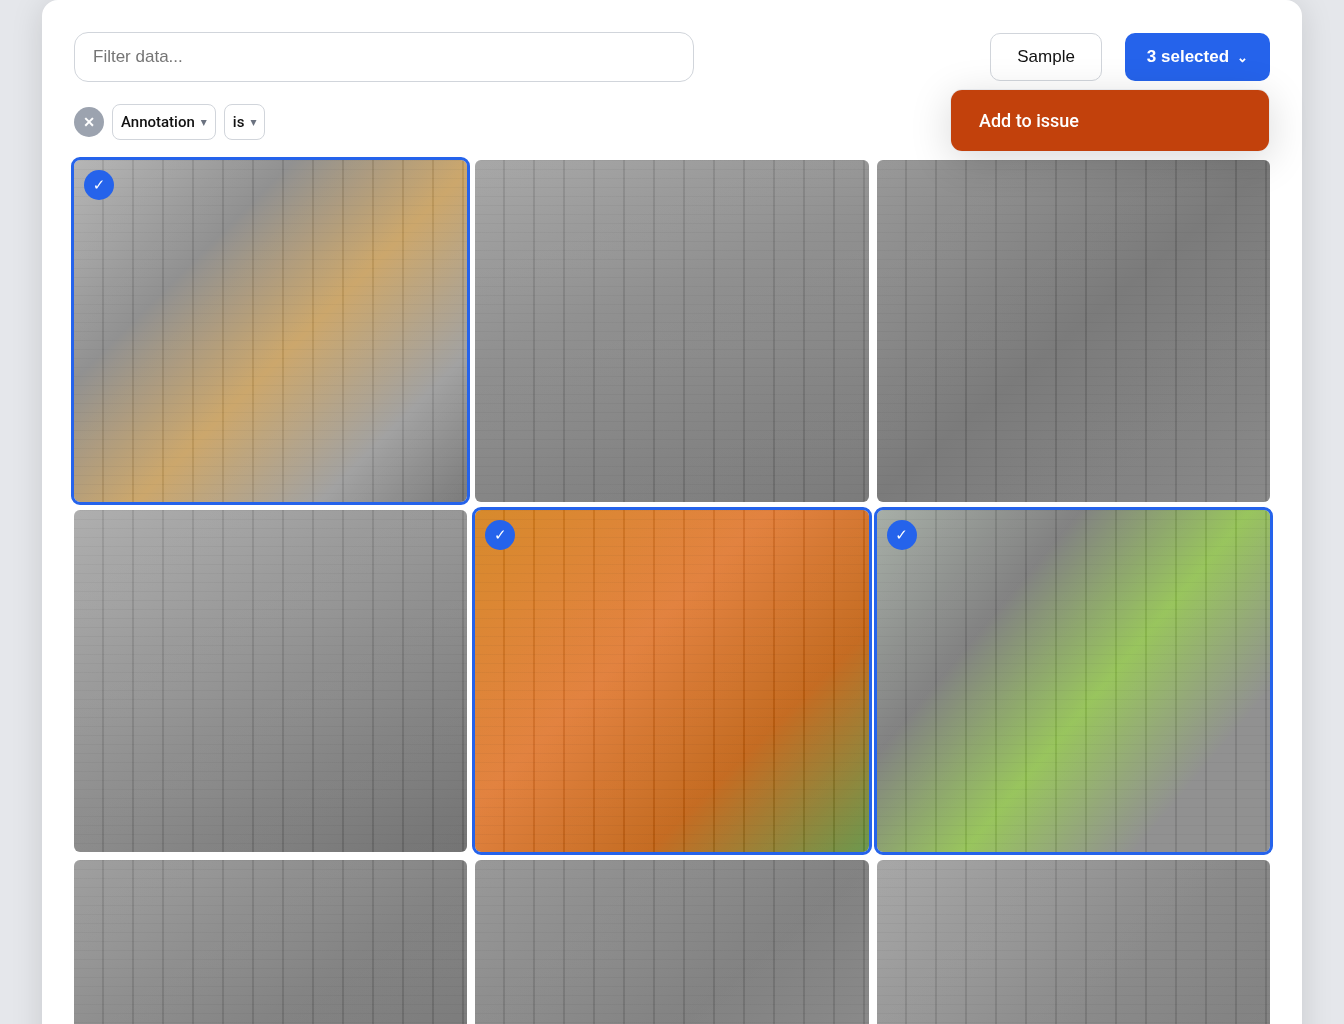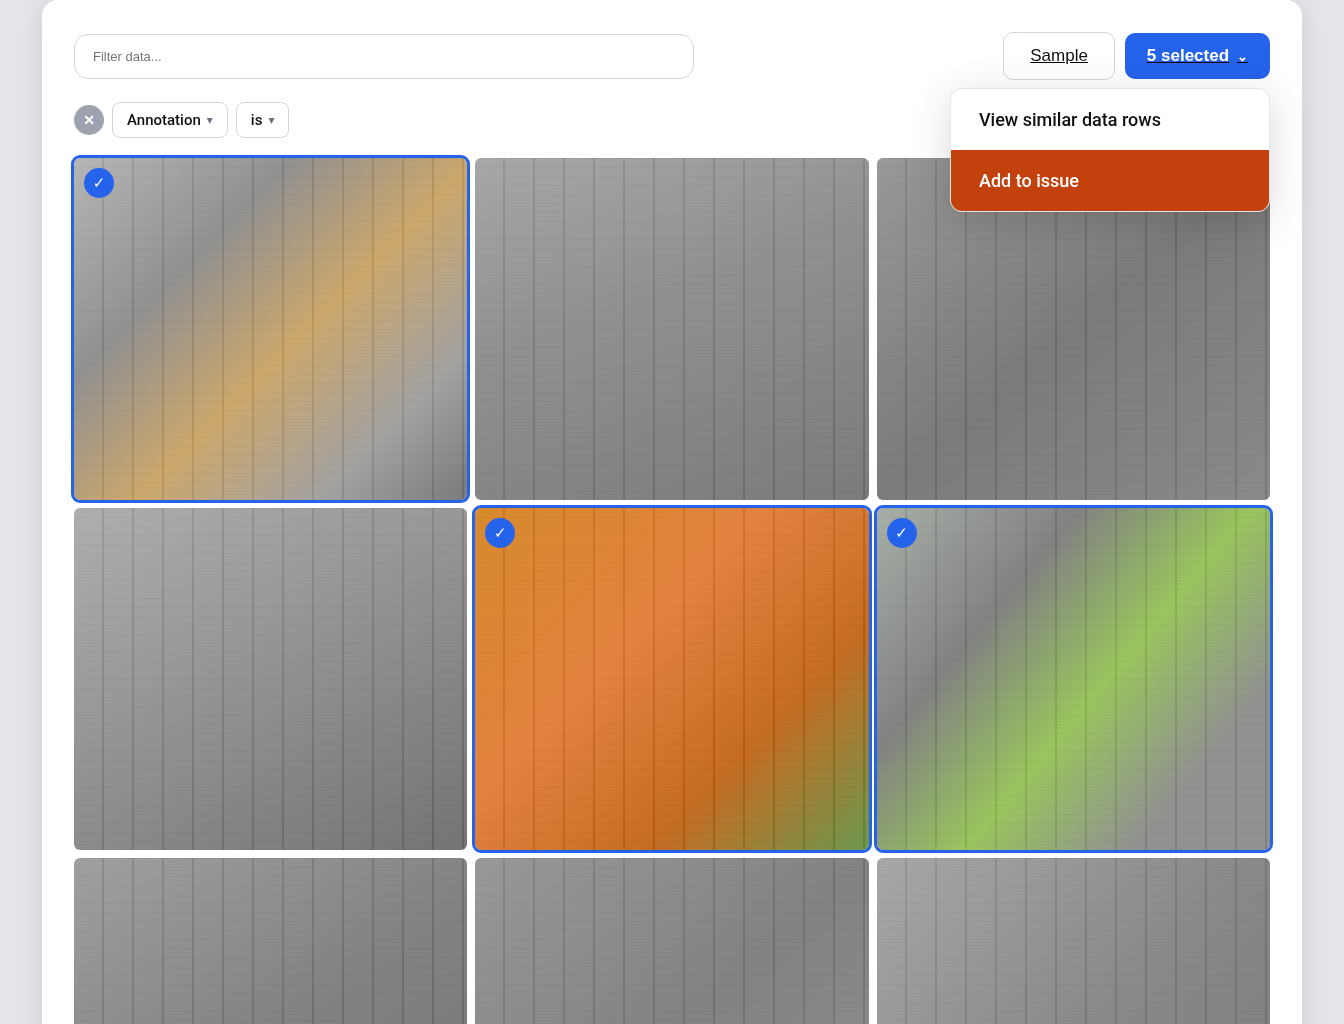--- a/index.html
+++ b/index.html
@@ -34,32 +34,30 @@
     .filter-input-wrap {
       flex: 1;
       max-width: 620px;
     }
 
     .filter-input {
       width: 100%;
       padding: 14px 18px;
       border-radius: 14px;
       border: 1.5px solid #d1d5db;
-      font-size: 13px;
+      font-size: 17px;
       color: #404040;
       background: #fff;
       outline: none;
     }
 
     .top-actions {
       display: flex;
-      gap: 10px;
-      align-items: center;
+      gap: 23px;
       position: relative;
-      text-decoration: underline;
     }
 
     .btn-sample {
       padding: 13px 26px;
       border-radius: 10px;
       border: 1.5px solid #d1d5db;
       background: #fff;
       font-size: 17px;
       font-weight: 500;
       color: #111;
@@ -132,21 +130,21 @@
       color: #fff;
       font-size: 14px;
       font-weight: bold;
       flex-shrink: 0;
     }
 
     .filter-tag {
       display: flex;
       align-items: center;
       gap: 6px;
-      padding: 8px 14px;
+      padding: 8px 8px;
       border-radius: 8px;
       border: 1.5px solid #d1d5db;
       background: #fff;
       font-size: 15px;
       font-weight: 500;
       color: #111;
       cursor: pointer;
     }
 
     .filter-tag .tag-close {
@@ -242,26 +240,25 @@
 
 <div class="card">
 
   <div class="top-bar">
     <div class="filter-input-wrap">
       <input class="filter-input" type="text" placeholder="Filter data..." style="">
     </div>
     <div class="top-actions">
       <button class="btn-sample">Sample</button>
       <button class="btn-selected">
-        <span>5 selected</span>
+        <span>3 selected</span>
         <span class="chevron-icon">⌄</span>
       </button>
 
       <div class="dropdown-menu">
-        <div class="dropdown-item">View similar data rows</div>
         <div class="dropdown-item active">Add to issue</div>
       </div>
     </div>
   </div>
 
   <div class="filter-row">
     <button class="filter-close-btn">
       <span>✕</span>
     </button>
     <div class="filter-tag">

